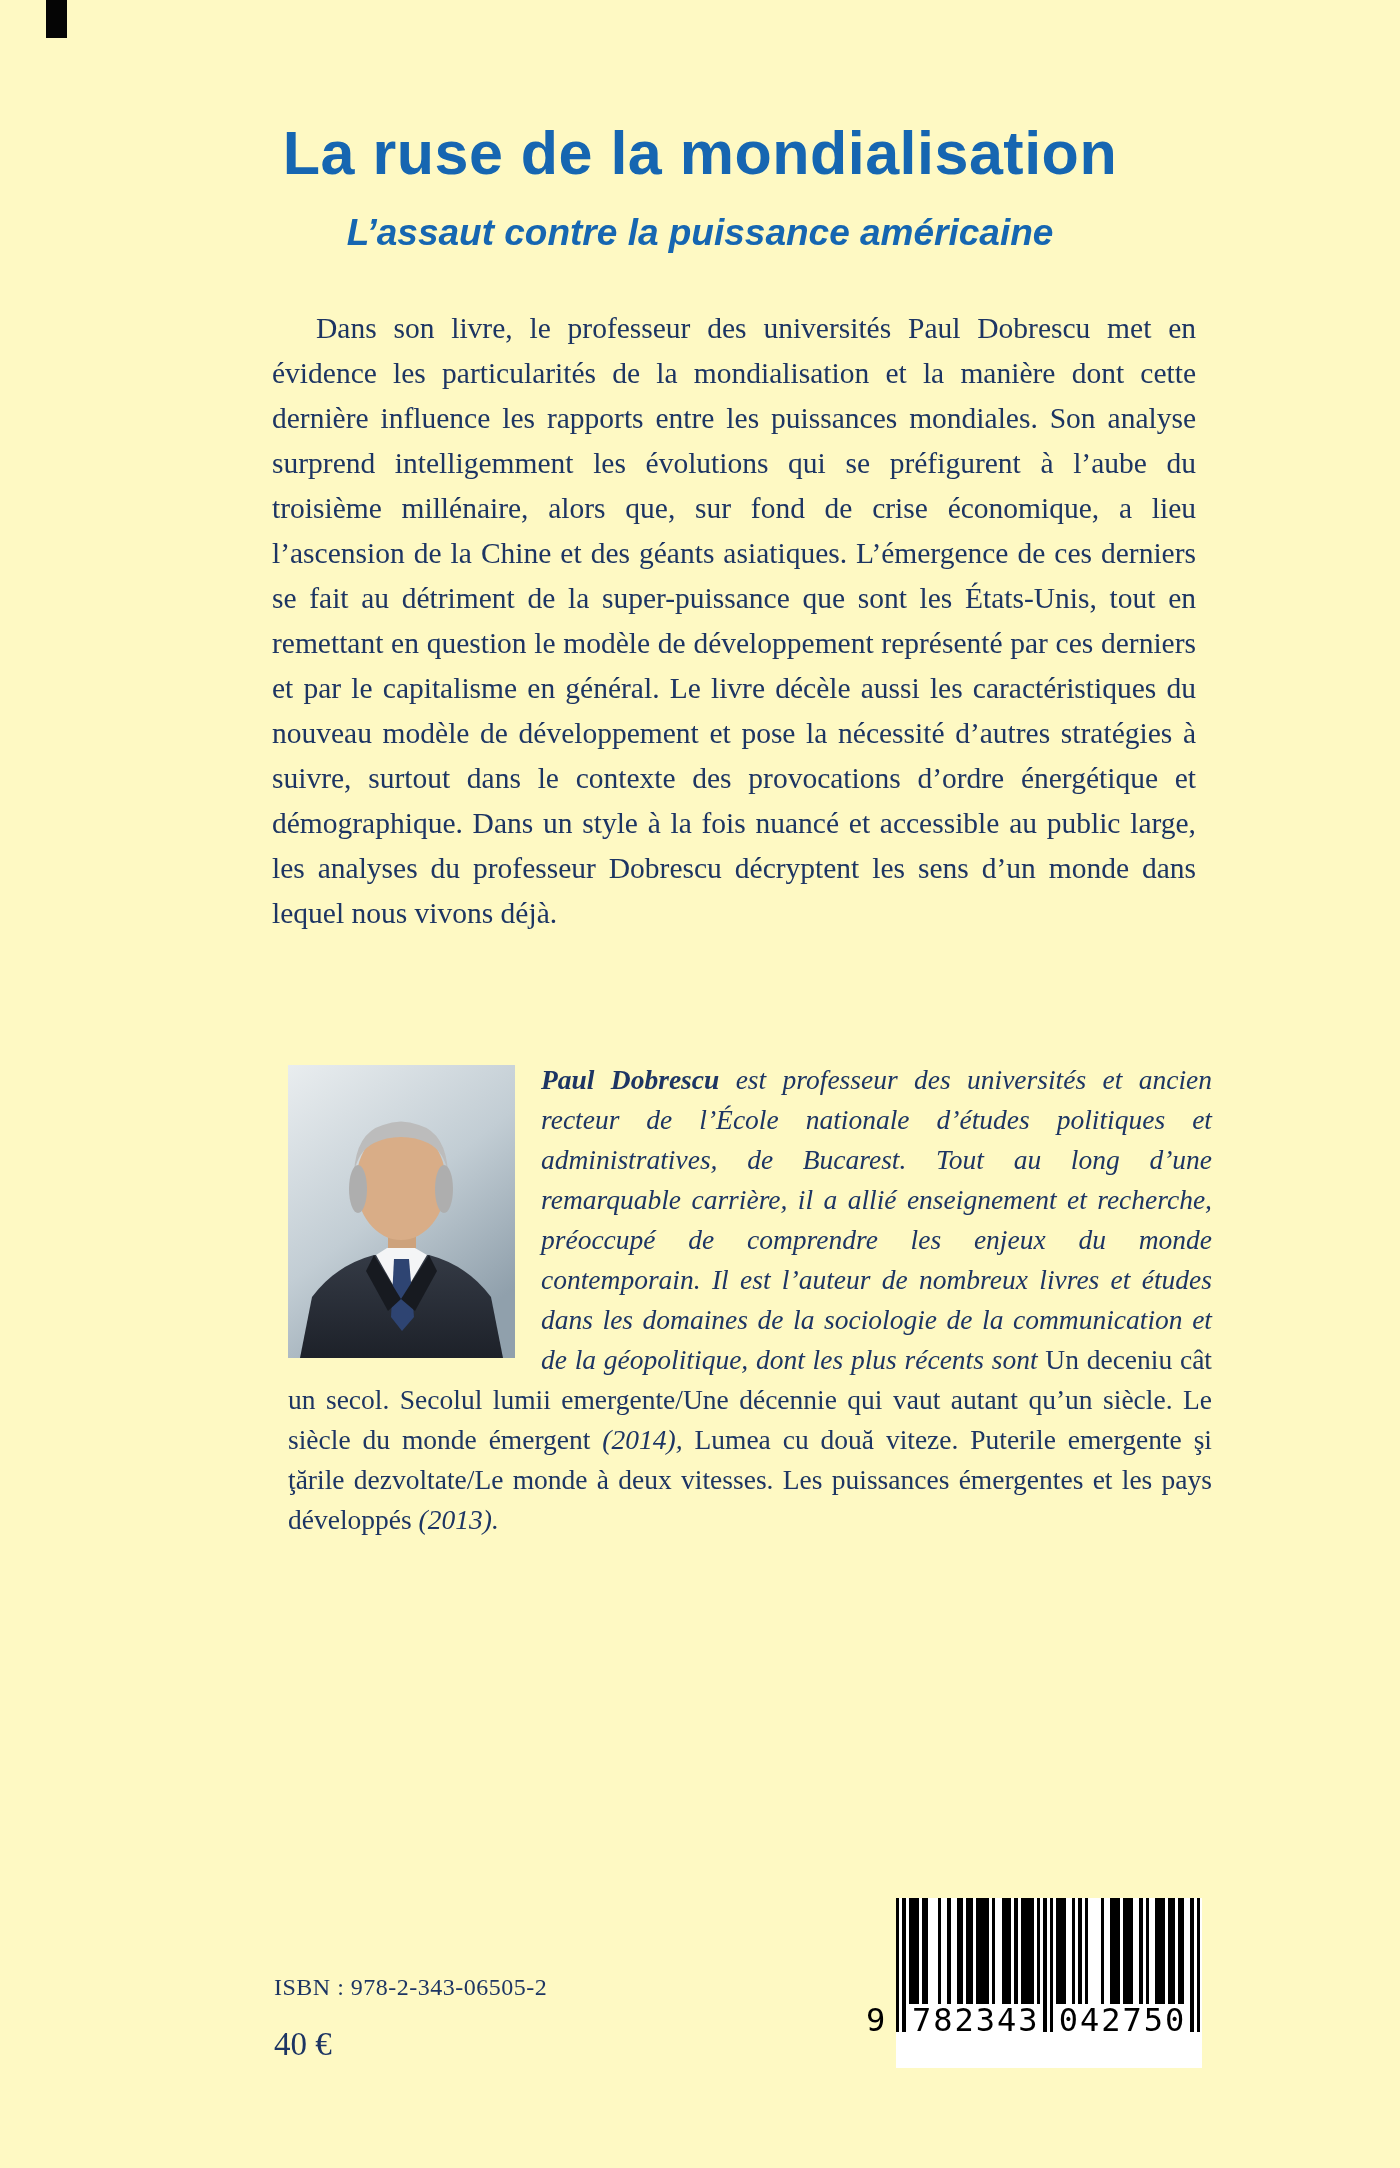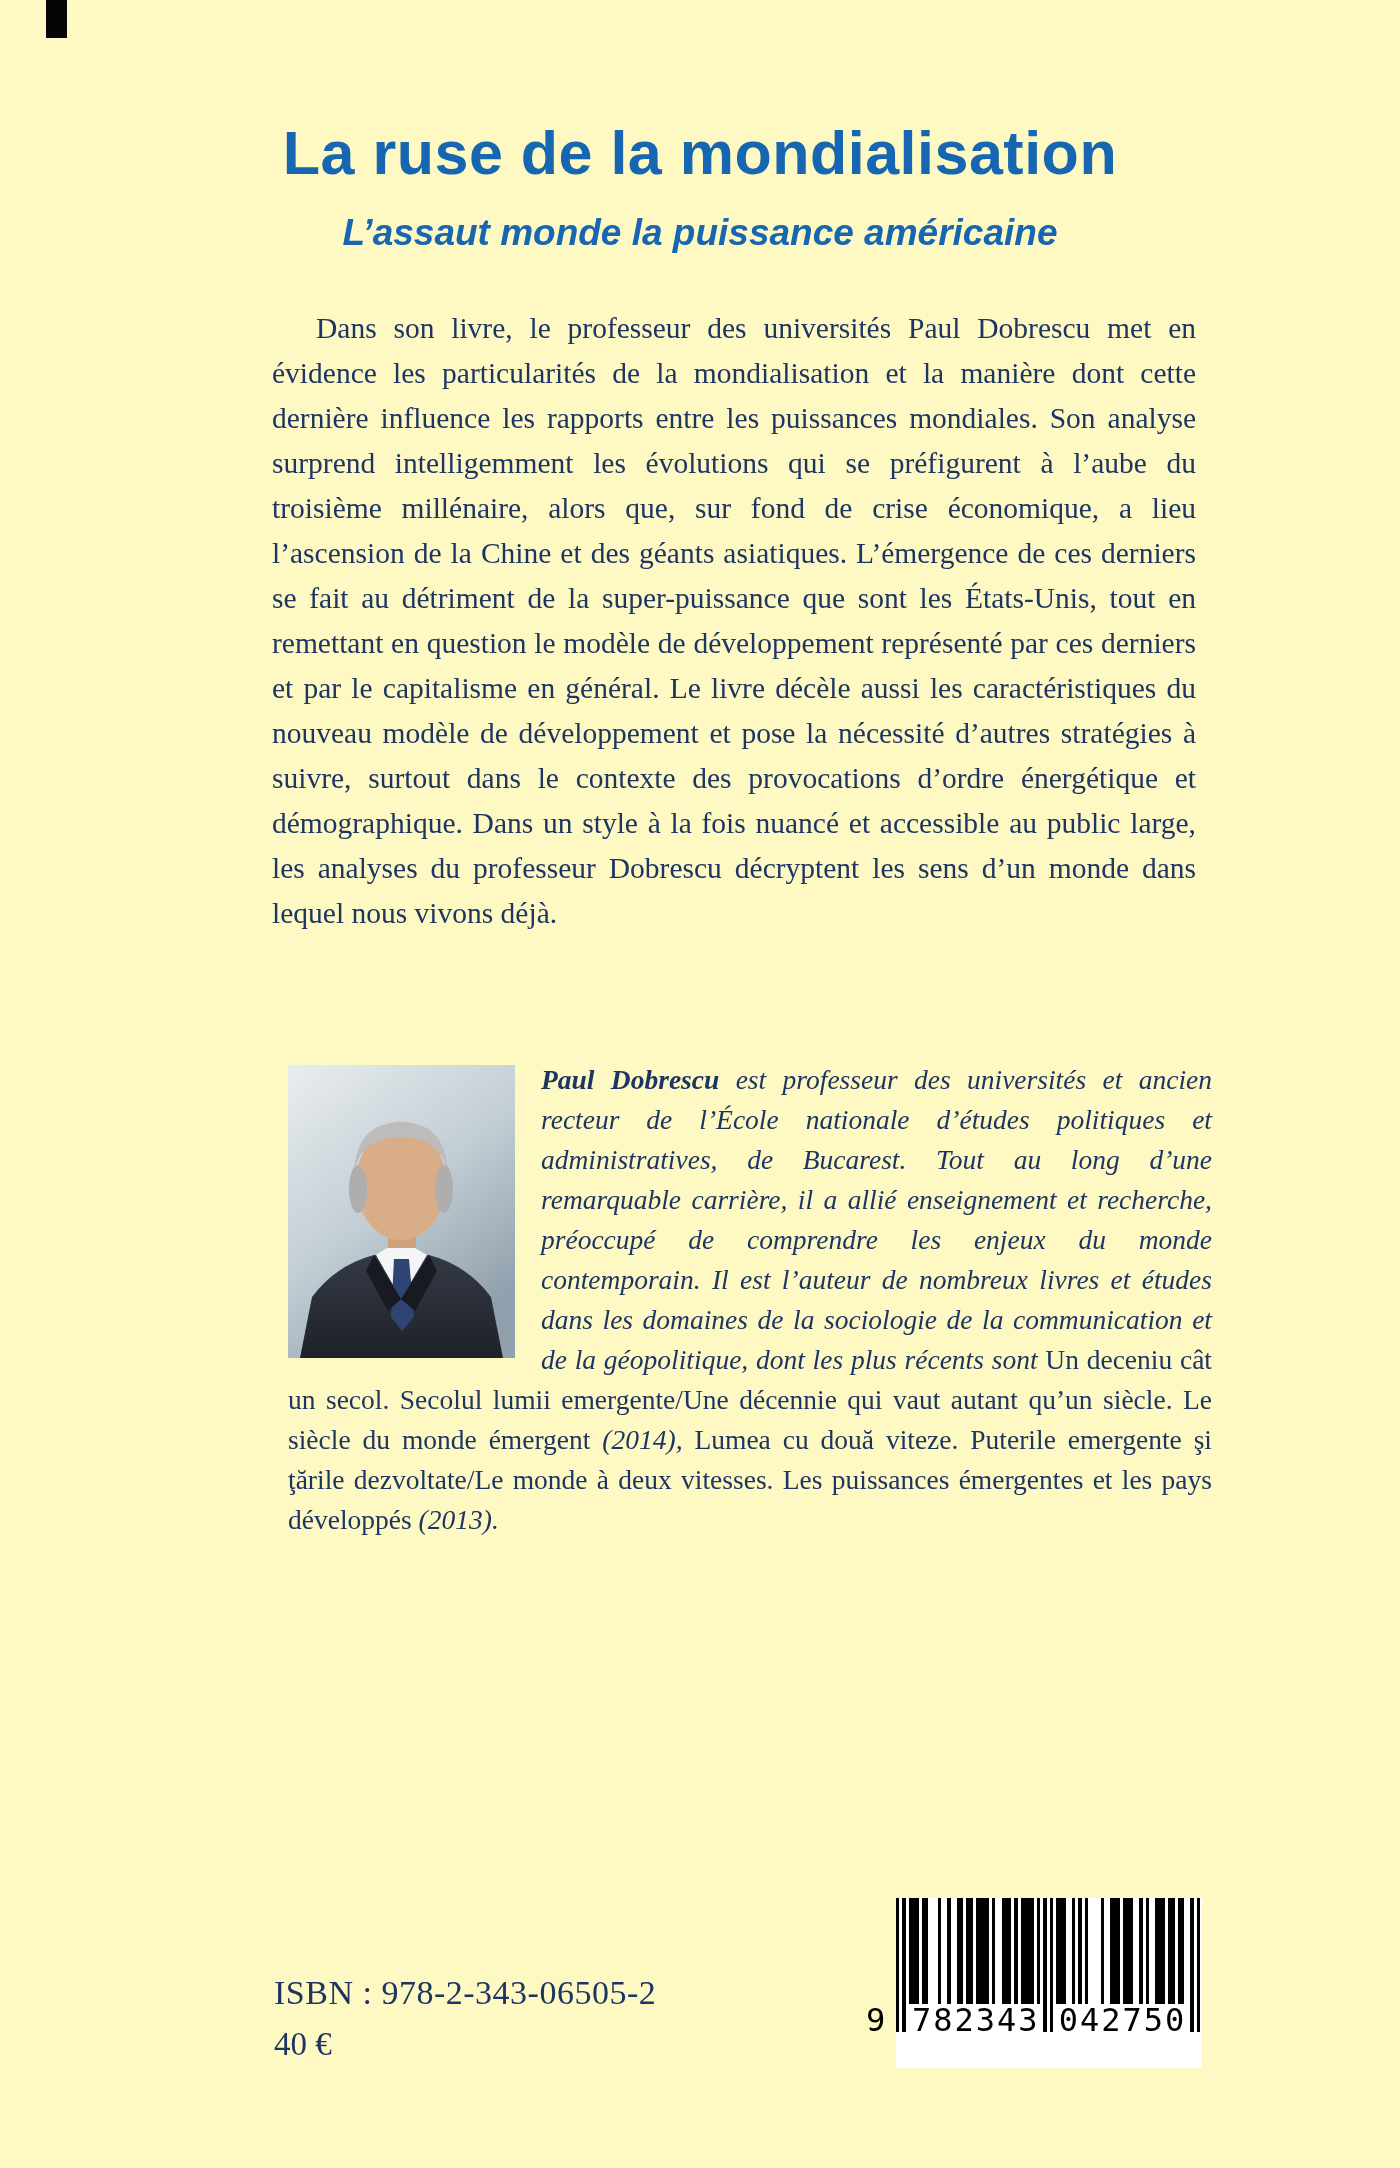--- a/index.html
+++ b/index.html
@@ -60,21 +60,21 @@
     margin:5px 26px 10px 0;
     overflow:hidden;
     background:#c3ccd2;
   }
   .photo svg { display:block; width:100%; height:100%; }
   .seg-bold-italic { font-weight:700; font-style:italic; }
   .seg-italic { font-style:italic; }
   .seg-roman { font-style:normal; }
   .isbn {
     position:absolute; top:1974px; left:274px;
-    font-size:34px;
+    font-size:24px;
     color:#1d3563;
     letter-spacing:0.5px;
   }
   .price {
     position:absolute; top:2026px; left:274px;
     font-size:33px;
     color:#1d3563;
   }
   .barcode {
     position:absolute; left:896px; top:1898px;
@@ -101,21 +101,21 @@
 </style>
 </head>
 <body>
 
 <div class="page">
 
   <div class="scan-mark"></div>
 
   <h1 class="title">La ruse de la mondialisation</h1>
 
-  <h2 class="subtitle">L’assaut monde la puissance américaine</h2>
+  <h2 class="subtitle">L’assaut contre la puissance américaine</h2>
 
   <p class="synopsis">Dans son livre, le professeur des universités Paul Dobrescu met en évidence les particularités de la mondialisation et la manière dont cette dernière influence les rapports entre les puissances mondiales. Son analyse surprend intelligemment les évolutions qui se préfigurent à l’aube du troisième millénaire, alors que, sur fond de crise économique, a lieu l’ascension de la Chine et des géants asiatiques. L’émergence de ces derniers se fait au détriment de la super-puissance que sont les États-Unis, tout en remettant en question le modèle de développement représenté par ces derniers et par le capitalisme en général. Le livre décèle aussi les caractéristiques du nouveau modèle de développement et pose la nécessité d’autres stratégies à suivre, surtout dans le contexte des provocations d’ordre énergétique et démographique. Dans un style à la fois nuancé et accessible au public large, les analyses du professeur Dobrescu décryptent les sens d’un monde dans lequel nous vivons déjà.</p>
 
   <div class="bio">
     <div class="photo">
       <svg viewBox="0 0 227 293" xmlns="http://www.w3.org/2000/svg">
         <defs>
           <linearGradient id="bgGrad" x1="0" y1="0" x2="0.6" y2="1">
             <stop offset="0" stop-color="#e9edef"></stop>
             <stop offset="0.55" stop-color="#c2cdd4"></stop>

